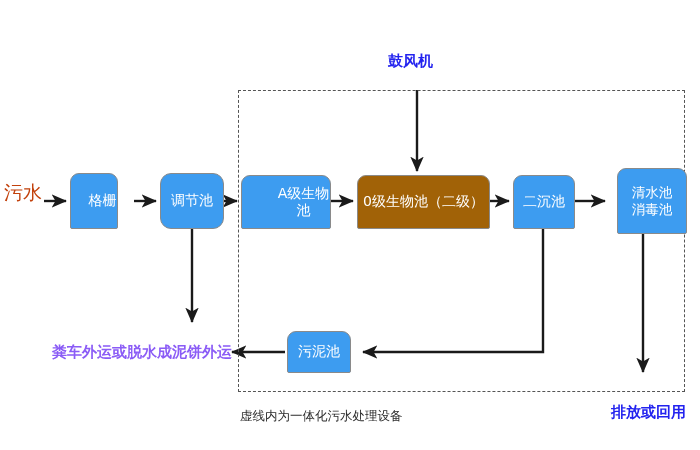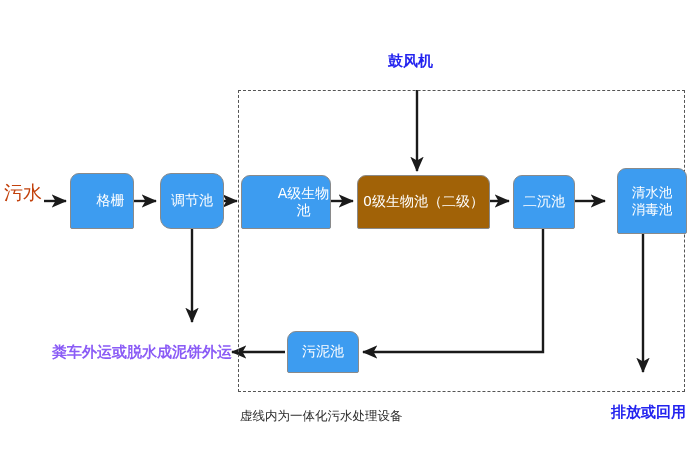--- a/index.html
+++ b/index.html
@@ -93,42 +93,42 @@
 
       <line x1="417" y1="90" x2="417" y2="171" marker-end="url(#arrowhead)"></line>
       <line x1="192" y1="229" x2="192" y2="322" marker-end="url(#arrowhead)"></line>
       <line x1="643" y1="234" x2="643" y2="372" marker-end="url(#arrowhead)"></line>
 
       <polyline points="543,229 543,352 363,352" marker-end="url(#arrowhead)"></polyline>
       <line x1="285" y1="352" x2="232" y2="352" marker-end="url(#arrowhead)"></line>
     </g>
   </svg>
 
-  <div class="node" id="node-grille" style="left: 70px; top: 173px; width: 64px; height: 56px; background: rgb(61, 156, 240); border-color: rgb(138, 138, 138); color: rgb(255, 255, 255); padding-left: 17px;">
+  <div class="node" id="node-grille" style="left: 70px; top: 173px; width: 48px; height: 56px; background: rgb(61, 156, 240); border-color: rgb(138, 138, 138); color: rgb(255, 255, 255); padding-left: 17px;">
     <span>格栅</span>
   </div>
   <div class="node" id="node-regulating" style="left: 160px; top: 173px; width: 64px; height: 56px; background: rgb(61, 156, 240); border-color: rgb(138, 138, 138); color: rgb(255, 255, 255); border-radius: 11px;">
     <span>调节池</span>
   </div>
   <div class="node" id="node-a-bio" style="left: 241px; top: 175px; width: 90px; height: 54px; background: rgb(61, 156, 240); border-color: rgb(138, 138, 138); color: rgb(255, 255, 255); padding-left: 35px;">
     <span>A级生物池</span>
   </div>
   <div class="node" id="node-o-bio" style="left: 357px; top: 175px; width: 133px; height: 54px; background: #a16207; border-color: rgb(138, 138, 138); color: rgb(255, 255, 255);">
     <span>0级生物池（二级）</span>
   </div>
   <div class="node" id="node-secondary" style="left: 513px; top: 175px; width: 62px; height: 54px; background: rgb(61, 156, 240); border-color: rgb(138, 138, 138); color: rgb(255, 255, 255); text-align: center;">
     <span>二沉池</span>
   </div>
   <div class="node two-line" id="node-clear-water" style="left: 609px; top: 168px; width: 70px; height: 66px; background: rgb(61, 156, 240); border-color: rgb(138, 138, 138); color: rgb(255, 255, 255); margin-left: 8px;">
     <div>
       <div>清水池</div>
       <div>消毒池</div>
     </div>
   </div>
-  <div class="node" id="node-sludge" style="left: 287px; top: 331px; width: 72px; height: 42px; background: rgb(61, 156, 240); border-color: rgb(138, 138, 138); color: rgb(255, 255, 255);">
+  <div class="node" id="node-sludge" style="left: 287px; top: 331px; width: 64px; height: 42px; background: rgb(61, 156, 240); border-color: rgb(138, 138, 138); color: rgb(255, 255, 255);">
     <span>污泥池</span>
   </div>
 
   <div class="label black" style="left: 4px; top: 180px; color: #c2410c;">污水</div>
   <div class="label blue" style="left: 388px; top: 52px; color: rgb(35, 35, 239);">鼓风机</div>
   <div class="label blue" style="left: 52px; top: 343px; color: #8b5cf6;">粪车外运或脱水成泥饼外运</div>
   <div class="label caption" style="left:240px; top:408px;">虚线内为一体化污水处理设备</div>
   <div class="label blue" style="left: 611px; top: 403px; color: rgb(35, 35, 239);">排放或回用</div>
 
 </div>

